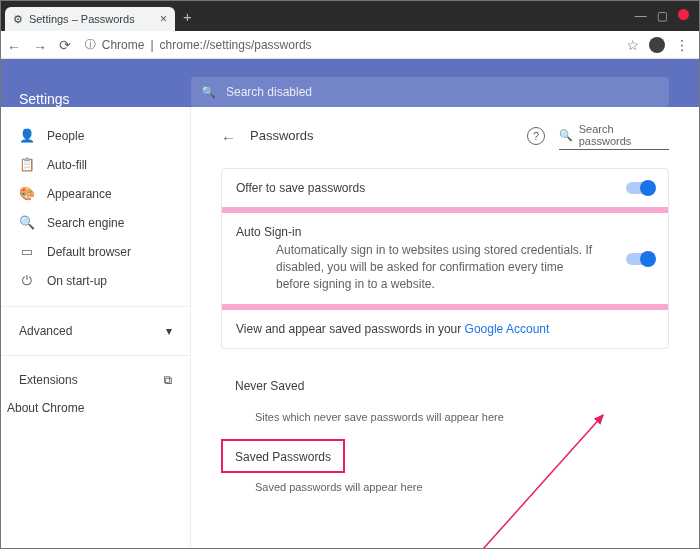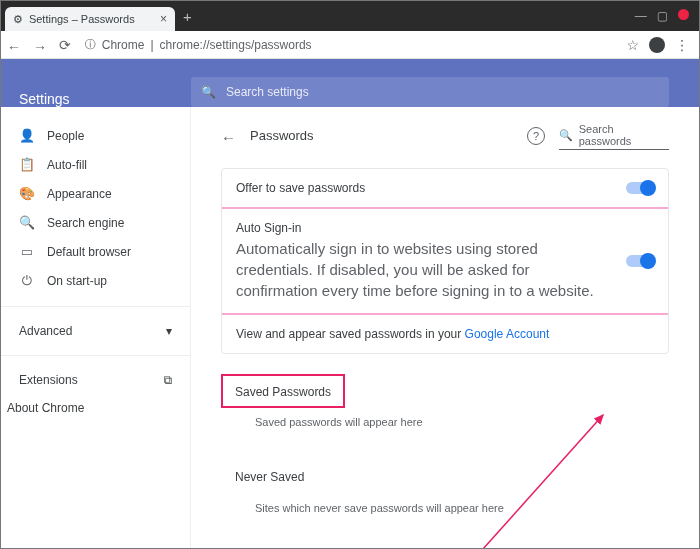--- a/index.html
+++ b/index.html
@@ -28,23 +28,23 @@
   .ext { display:flex; align-items:center; justify-content:space-between; padding:7px 18px;}
   .main { flex:1; padding: 14px 30px; position:relative;}
   .page-head { display:flex; align-items:center; gap:14px; margin-bottom:18px;}
   .page-head .back { color:#5f6368; font-size:15px;}
   .page-head .title { font-size:13px; color:#3c4043;}
   .page-head .spacer { flex:1;}
   .help { width:18px;height:18px;border:1.5px solid #5f6368;border-radius:50%;display:flex;align-items:center;justify-content:center;font-size:11px;color:#5f6368;}
   .psearch { display:flex;align-items:center;gap:6px;border-bottom:1px solid #5f6368;padding:2px 0;font-size:11px;color:#5f6368;width:110px;}
   .card { border:1px solid #e6e6e6; border-radius:4px; margin-bottom:20px; font-size:12px; color:#3c4043;}
   .row { display:flex; align-items:center; padding:12px 14px; gap:32px;}
-  .row + .row { border-top:2px solid #f9a8d4;}
+  .row + .row { border-top:6px solid #f9a8d4;}
   .row .txt { flex:1;}
-  .row .desc { color:#5f6368; font-size:15px; line-height:1.4; margin-top:3px;}
+  .row .desc { color:#5f6368; font-size:12px; line-height:1.4; margin-top:3px;margin-left:40px;}
   .toggle { width:28px;height:12px;background:#aecbfa;border-radius:10px;position:relative;}
   .toggle::after{content:"";position:absolute;right:-2px;top:-2px;width:16px;height:16px;background:#1a73e8;border-radius:50%;}
   .link { color:#1a73e8;}
   .section-title { font-size:12px; color:#3c4043; padding:10px 14px;}
   .highlight { border:2px solid #e91e63; display:inline-block; padding:6px 12px;}
   .empty { font-size:11px; color:#5f6368; padding:8px 34px 16px;}
   .popup { position:absolute; right:40px; top:286px; background:#f2f2f2; border:1px solid #ccc; box-shadow:0 2px 6px rgba(0,0,0,.2); font-size:12px; color:#3c4043; padding:7px 22px;}
   svg.arrow { position:absolute; pointer-events:none;}
 </style>
 </head>
@@ -80,21 +80,21 @@
     <span>☆</span>
     <span style="width:16px;height:16px;border-radius:50%;background:#3c4043;display:inline-block"></span>
     <span>⋮</span>
   </div>
 </div>
 
 <div class="headerbar">
   <div class="brand">Settings</div>
   <div class="searchbar">
     <span>🔍</span>
-    <span>Search settings</span>
+    <span>Search disabled</span>
   </div>
 </div>
 
 <div class="content">
 
   <div class="sidebar">
     <div class="side-item">
         <span class="ic">👤</span>
         <span>People</span>
       </div>
@@ -157,32 +157,32 @@
         </div>
         <div class="toggle"></div>
       </div>
       <div class="row">
         <div class="txt">
           <span>View and appear saved passwords in your </span><span class="link">Google Account</span>
         </div>
       </div>
     </div>
 
+    <div>
+      <div class="section-title" style="padding-left:14px">Never Saved</div>
+      <div class="empty">Sites which never save passwords will appear here</div>
+    </div>
+
     <div style="margin-bottom:16px">
       <div style="display:flex;align-items:center">
         <span class="highlight">
           <span style="font-size:12px;color:#3c4043">Saved Passwords</span>
         </span>
       </div>
       <div class="empty">Saved passwords will appear here</div>
-    </div>
-
-    <div>
-      <div class="section-title" style="padding-left:14px">Never Saved</div>
-      <div class="empty">Sites which never save passwords will appear here</div>
     </div>
 
 
     <svg class="arrow" width="460" height="260" style="left:170px;top:260px">
       <defs>
           <marker id="ah" markerWidth="8" markerHeight="8" refX="6" refY="3" orient="auto">
             <path d="M0,0 L7,3 L0,6 Z" fill="#e91e63"></path>
           </marker>
         </defs>
       <line x1="70" y1="240" x2="242" y2="48" stroke="#e91e63" stroke-width="1.5" marker-end="url(#ah)"></line>

